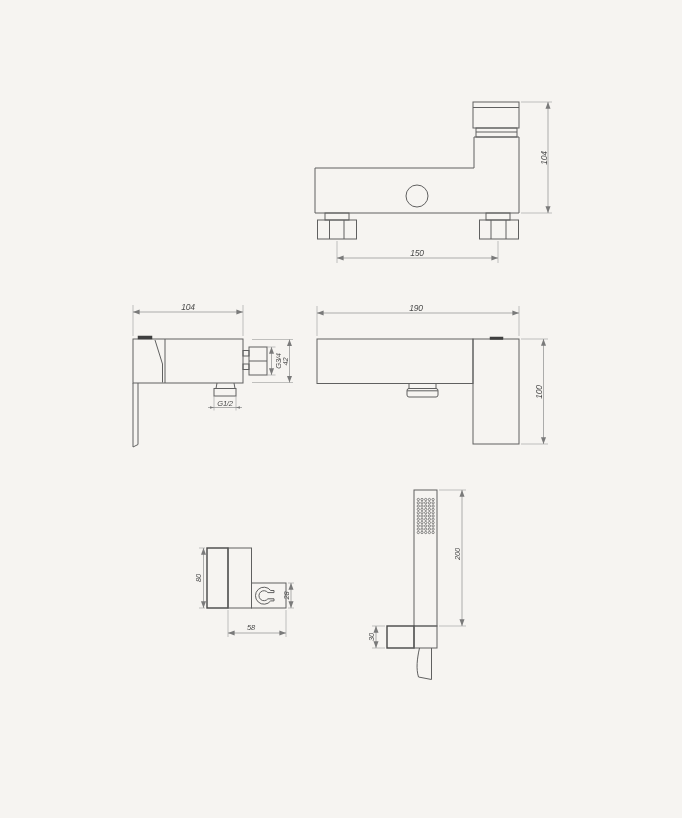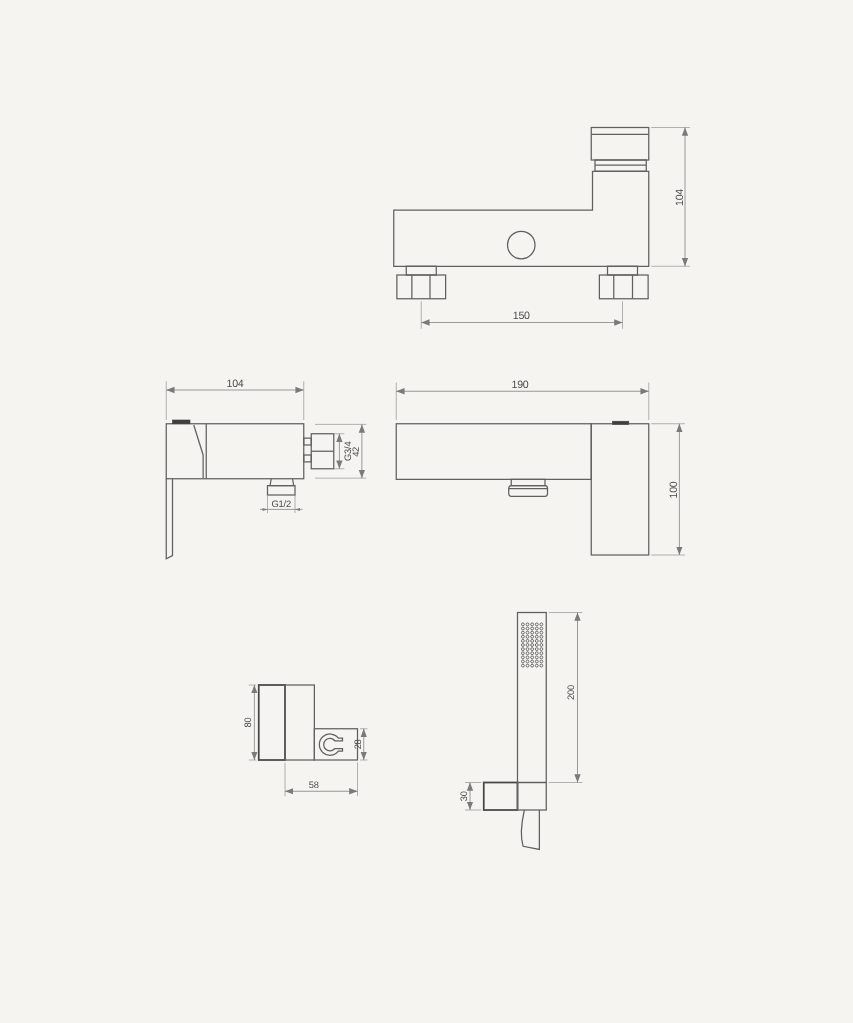--- a/index.html
+++ b/index.html
@@ -2,21 +2,21 @@
 <html><head>
 <meta charset="utf-8">
 <style>
   html,body{margin:0;padding:0;}
   body{
     width:682px;height:818px;
     background:#f6f4f1;
     font-family:"Liberation Sans",sans-serif;
     overflow:hidden;
   }
-  .stage{position:relative;width:634px;height:818px;}
+  .stage{position:relative;width:634px;height:818px;font-style:italic;}
   svg{display:block;}
   .outline{stroke:#606060;stroke-width:1;fill:none;}
   .heavy{stroke:#474747;stroke-width:1.4;fill:none;}
   .darkfill{fill:#3f3f3f;stroke:#3f3f3f;stroke-width:0.5;}
   .dimline{stroke:#8c8c8c;stroke-width:0.7;fill:none;}
   .extline{stroke:#9a9a9a;stroke-width:0.6;fill:none;}
   .dim{font-family:"Liberation Sans",sans-serif;font-size:8.5px;fill:#4a4a4a;letter-spacing:-0.2px;}
   .dim-sm{font-size:7.5px;}
   .dot{stroke:#5a5a5a;stroke-width:0.7;fill:none;}
   .arrowfill{fill:#7a7a7a;}

